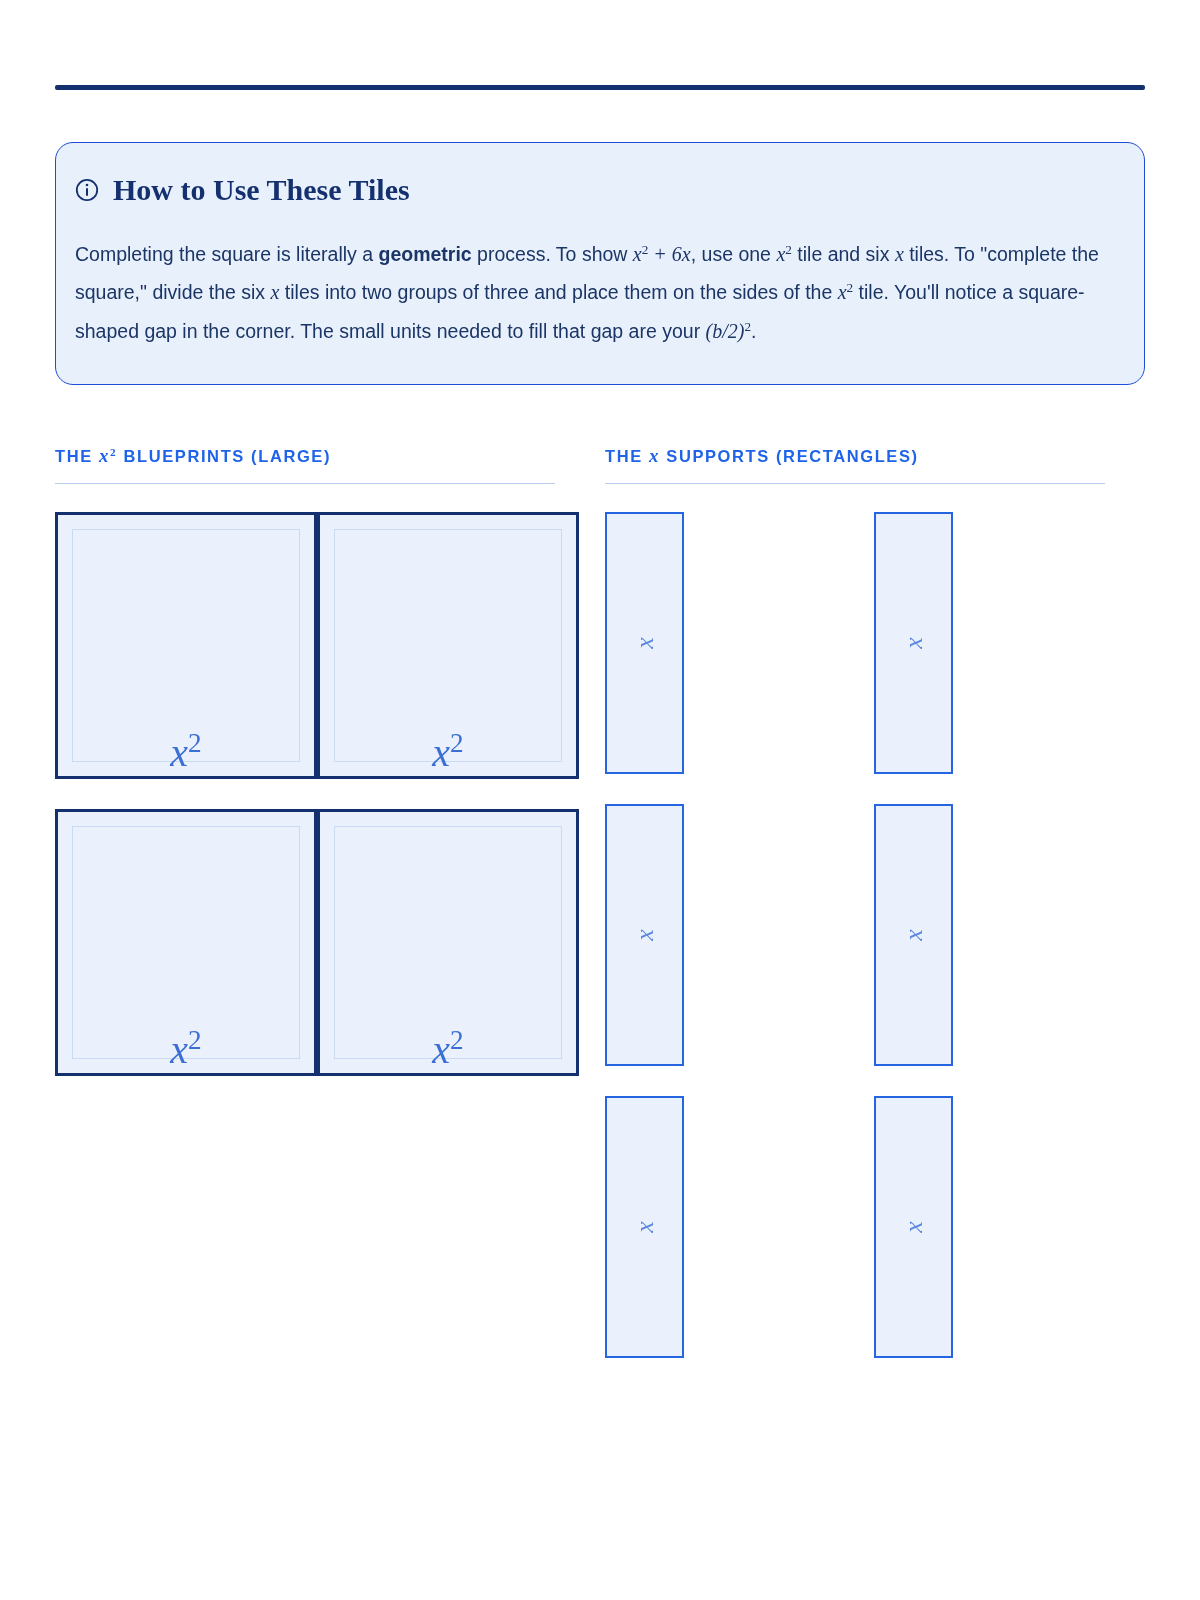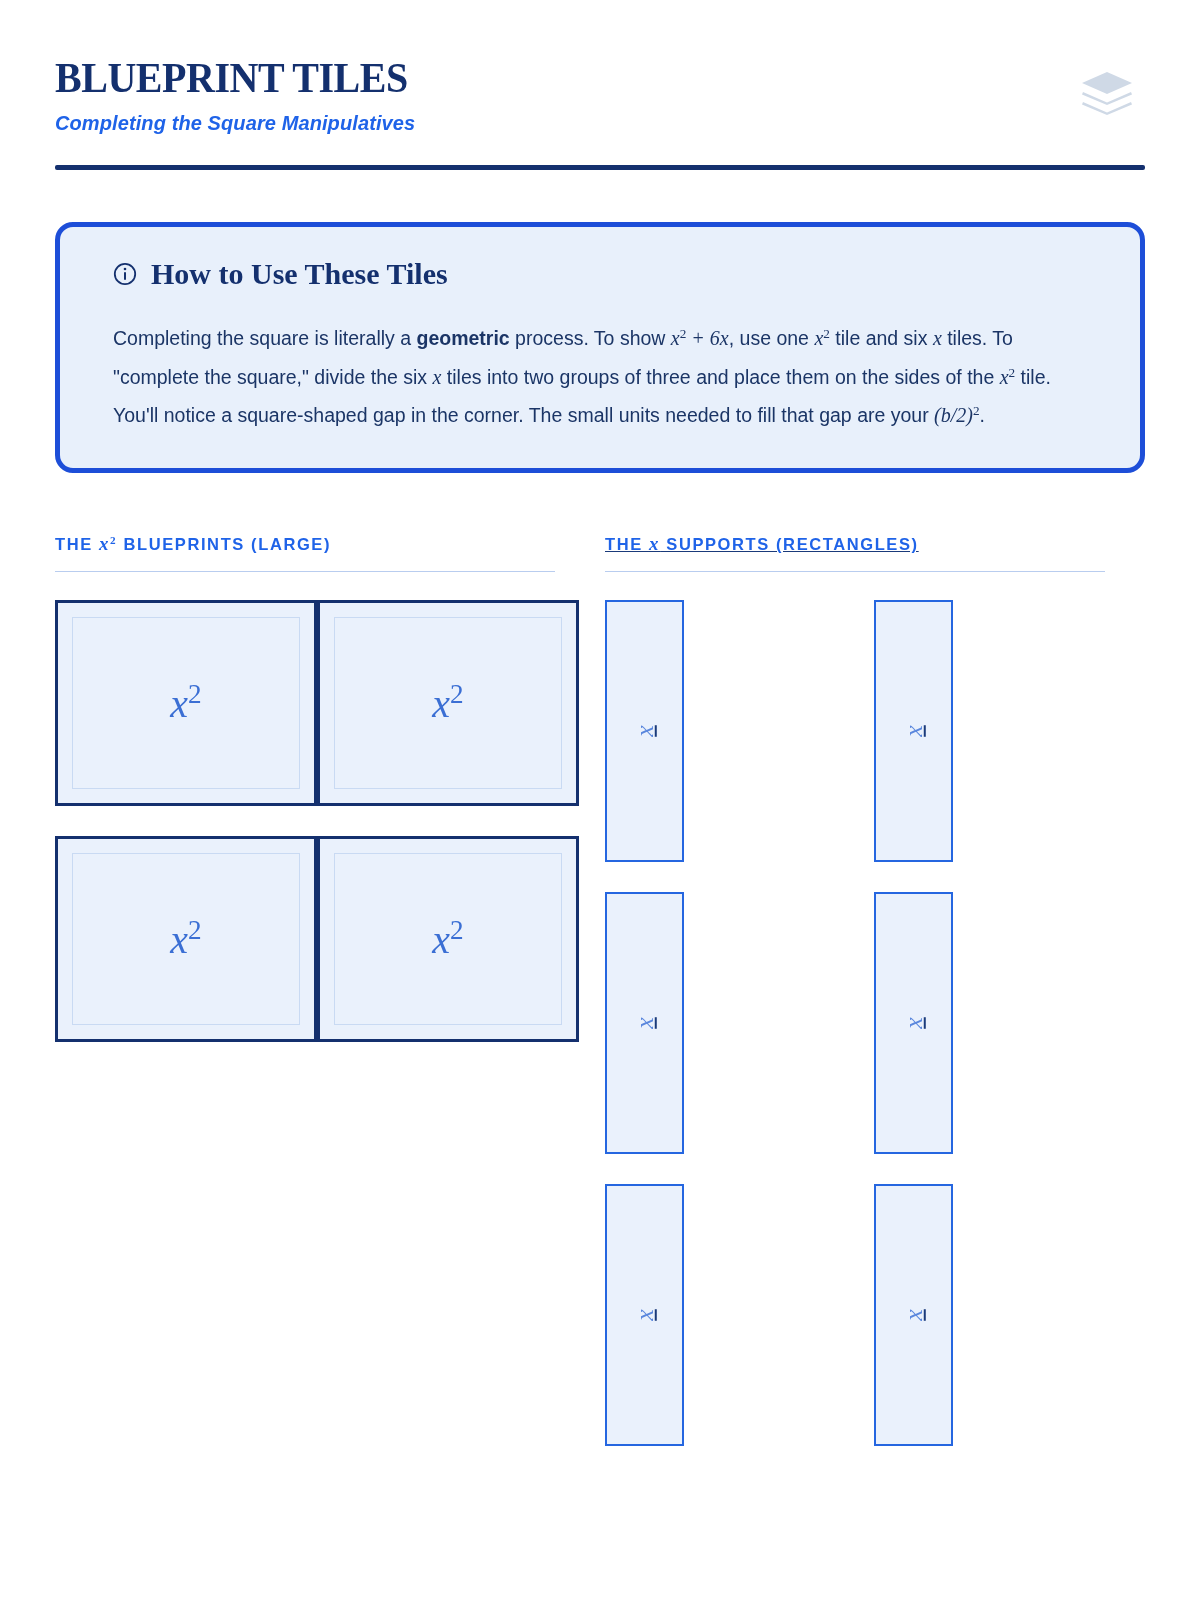--- a/index.html
+++ b/index.html
@@ -59,23 +59,23 @@
     margin-top: 30px;
     height: 5px;
     background: #14306e;
     border-radius: 2px;
   }
 
   
   .info-card {
     margin-top: 52px;
     background: #e8f0fb;
-    border: 5px solid #1d4ed8;
+    border: 1px solid #1d4ed8;
     border-radius: 18px;
-    padding: 30px 40px 34px 53px;
+    padding: 30px 40px 34px 19px;
   }
   .info-head {
     display: flex;
     align-items: center;
     gap: 14px;
     margin-bottom: 16px;
   }
   .info-head-title {
     font-family: "Liberation Serif", serif;
     font-weight: bold;
@@ -108,47 +108,47 @@
   }
 
   
   .columns {
     margin-top: 60px;
     display: flex;
     gap: 50px;
   }
   .col { }
   .col-left { width: 500px; }
-  .col-right { width: 500px; text-decoration: underline; }
+  .col-right { width: 500px; }
   .col-head {
     font-size: 16.5px;
     font-weight: bold;
     letter-spacing: 1.6px;
     color: #1f63e8;
     padding-bottom: 16px;
     border-bottom: 1.5px solid #b9cdef;
     white-space: nowrap;
   }
   .col-head .mathi { font-size: 19px; color:#1f63e8; }
 
   
   .sq-grid {
     margin-top: 28px;
     display: flex;
     flex-wrap: wrap;
     width: 525px;
   }
   .sq-tile {
     width: 262px;
-    height: 206px;
+    height: 267px;
     box-sizing: border-box;
     background: #eaf1fc;
     border: 3px solid #14306e;
     display: flex;
-    align-items: center;
+    align-items: flex-end;
     justify-content: center;
     position: relative;
   }
   .sq-tile::after {
     content: "";
     position: absolute;
     left: 14px; right: 14px; top: 14px; bottom: 14px;
     border: 1px solid #c9daf3;
     pointer-events: none;
   }
@@ -186,33 +186,20 @@
     font-size: 26px;
     color: #5a87dd;
     transform: rotate(-90deg);
   }
 </style>
 </head>
 <body>
 
 <div class="page">
 
-  <div class="header">
-    <div class="title-block">
-      <div class="app-title">BLUEPRINT TILES</div>
-      <div class="app-subtitle">Completing the Square Manipulatives</div>
-    </div>
-    <div class="layers-icon">
-      <svg width="56" height="48" viewBox="0 0 56 48" fill="none" xmlns="http://www.w3.org/2000/svg">
-        <path d="M28 3 L53 14 L28 25 L3 14 Z" fill="#cfd9e6"></path>
-        <path d="M4 23 L28 33.5 L52 23 L53 25.5 L28 36 L3 25.5 Z" fill="#cfd9e6"></path>
-        <path d="M4 33 L28 43.5 L52 33 L53 35.5 L28 46 L3 35.5 Z" fill="#cfd9e6"></path>
-      </svg>
-    </div>
-  </div>
   <div class="rule"></div>
 
   <div class="info-card">
     <div class="info-head">
       <span class="info-icon">
         <svg width="24" height="24" viewBox="0 0 24 24">
           <circle cx="12" cy="12" r="10.2" fill="none" stroke="#14306e" stroke-width="1.8"></circle>
           <circle cx="12" cy="7" r="1.3" fill="#14306e"></circle>
           <rect x="11" y="10" width="2" height="8" rx="1" fill="#14306e"></rect>
         </svg>

